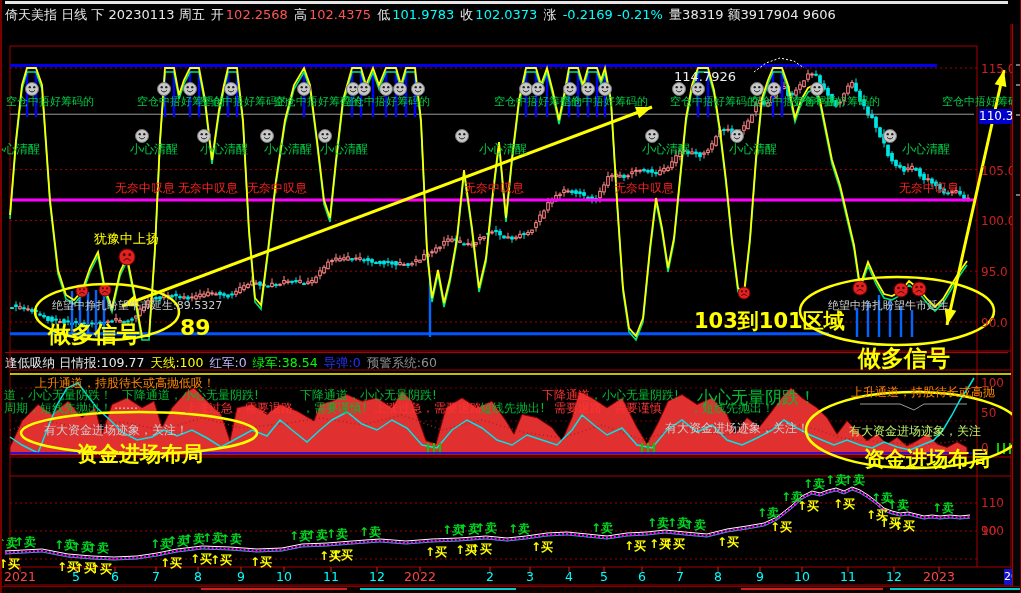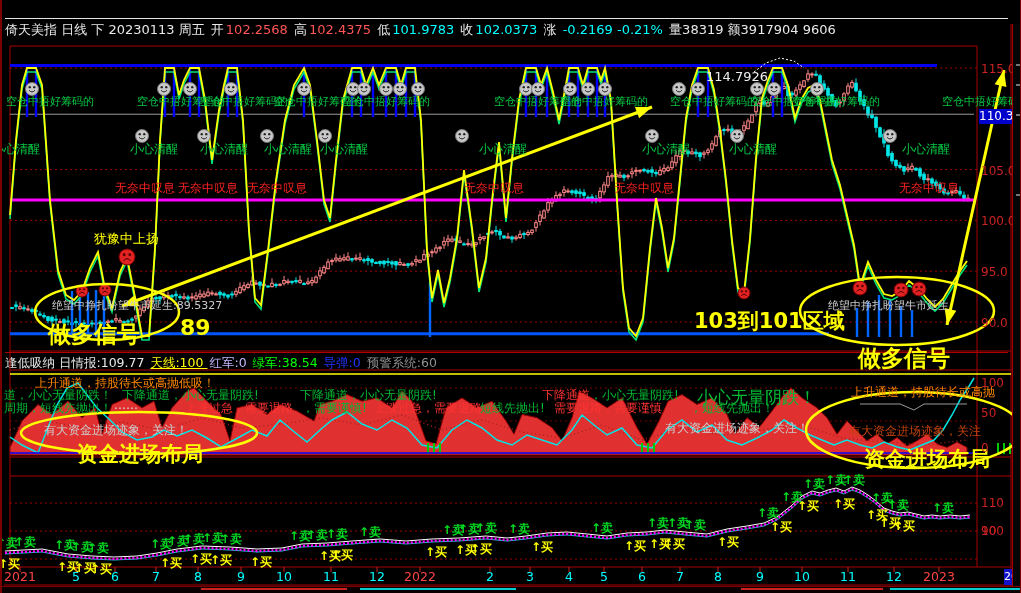--- a/index.html
+++ b/index.html
@@ -1,20 +1,20 @@
 <!DOCTYPE html>
 <html><head>
 <meta charset="utf-8">
 <style>
   html,body{margin:0;padding:0;background:#222;}
   .page{position:relative;width:1021px;height:593px;background:#000;overflow:hidden;
         font-family:"DejaVu Sans","Liberation Sans",sans-serif;border-left:2px solid #7a0000;border-right:1px solid #7a0000;box-sizing:border-box;}
   .bar{position:absolute;left:3px;right:12px;white-space:nowrap;overflow:hidden;font-size:13px;}
   .bar span{margin-right:2px;}
-  #quote-bar{top:18px;height:22px;line-height:22px;border-top:1px solid #e5e5e5;}
+  #quote-bar{top:1px;height:22px;line-height:22px;border-top:3px solid #e5e5e5;}
   #kline-bar{top:24px;height:21px;line-height:21px;border-bottom:1px solid #bb0000;}
   #wangyue-bar{top:352px;height:19px;line-height:19px;font-size:12.5px;border-top:1px solid #aa0000;}
   #maimai-bar{top:458px;height:19px;line-height:19px;font-size:12.5px;border-top:1px solid #aa0000;}
   #chart-svg{position:absolute;left:0;top:0;pointer-events:none;}
   .ann{position:absolute;white-space:nowrap;line-height:1.05;pointer-events:none;}
   .axis-lab{position:absolute;white-space:nowrap;pointer-events:none;font-size:12px;color:#cc2222;}
   .xlab{position:absolute;transform:translateX(-50%);font-size:12.5px;white-space:nowrap;pointer-events:none;}
   #date-box{position:absolute;left:1002px;top:569px;width:19px;height:16px;background:#1313cc;color:#fff;
             font-size:11px;line-height:16px;overflow:hidden;}
   #price-box{position:absolute;left:977px;top:109px;width:33px;height:15px;background:#0000cc;color:#fff;
@@ -26,21 +26,21 @@
   #right-strip{position:absolute;left:1010px;top:24px;width:11px;height:562px;border-left:1px solid #aa0000;background:#050505;}
   .strip-mark{position:absolute;left:3px;width:5px;height:2px;background:#777;}
   #bottom-strip{position:absolute;left:0;top:586px;width:1021px;height:7px;background:#0a0000;border-top:1px solid #800000;}
   .bseg{position:absolute;top:1px;height:4px;border-top:2px solid;}
 </style>
 </head>
 <body>
 
 <div class="page">
   <div class="bar" id="quote-bar"><span style="color: rgb(232, 232, 232);">倚天美指 日线 下 20230113 周五 </span><span style="color: rgb(232, 232, 232);">开</span><span style="color: rgb(255, 85, 85);">102.2568 </span><span style="color: rgb(232, 232, 232);">高</span><span style="color: rgb(255, 85, 85);">102.4375 </span><span style="color: rgb(232, 232, 232);">低</span><span style="color: rgb(0, 255, 255);">101.9783 </span><span style="color: rgb(232, 232, 232);">收</span><span style="color: rgb(0, 255, 255);">102.0373 </span><span style="color: rgb(232, 232, 232);">涨 </span><span style="color: rgb(0, 255, 255);">-0.2169 -0.21% </span><span style="color: rgb(232, 232, 232);">量38319 额3917904 9606</span></div>
-  <div class="bar" id="wangyue-bar"><span style="color: rgb(232, 232, 232);">逢低吸纳 日情报:109.77 </span><span style="color: rgb(255, 255, 0); text-decoration: underline;">天线:100 </span><span style="color: #c4b5fd;">红军:0 </span><span style="color: rgb(0, 255, 0);">绿军:38.54 </span><span style="color: rgb(34, 51, 255); text-align: center;">导弹:0 </span><span style="color: rgb(144, 144, 144);">预警系统:60</span></div>
+  <div class="bar" id="wangyue-bar"><span style="color: rgb(232, 232, 232);">逢低吸纳 日情报:109.77 </span><span style="color: rgb(255, 255, 0);">天线:100 </span><span style="color: #c4b5fd;">红军:0 </span><span style="color: rgb(0, 255, 0);">绿军:38.54 </span><span style="color: rgb(34, 51, 255); text-align: center;">导弹:0 </span><span style="color: rgb(144, 144, 144);">预警系统:60</span></div>
 
   <div class="plot" id="main-plot"></div>
   <div class="plot" id="middle-plot"></div>
   <div class="plot" id="bottom-plot"></div>
 
   <svg id="chart-svg" width="1021" height="593">
       <line x1="8" y1="46" x2="975" y2="46" stroke="#aa0000" stroke-width="1"></line>
       <line x1="8" y1="46" x2="8" y2="567" stroke="#aa0000" stroke-width="1"></line>
       <line x1="975" y1="46" x2="975" y2="567" stroke="#aa0000" stroke-width="1"></line>
       <line x1="1009" y1="24" x2="1009" y2="586" stroke="#aa0000" stroke-width="1"></line>
@@ -933,40 +933,40 @@
       <div class="ann" style="left: 462px; top: 182px; color: rgb(255, 34, 34); font-size: 12px;">无奈中叹息</div>
       <div class="ann" style="left: 612px; top: 182px; color: rgb(255, 34, 34); font-size: 12px;">无奈中叹息</div>
       <div class="ann" style="left: 897px; top: 182px; color: rgb(255, 34, 34); font-size: 12px;">无奈中叹息</div>
       <div class="ann" style="left: 92px; top: 232px; color: rgb(255, 255, 0); font-size: 13px;">犹豫中上扬</div>
       <div class="ann" style="left: 50px; top: 300px; color: rgb(204, 204, 204); font-size: 11px;">绝望中挣扎盼望牛市延生:89.5327</div>
       <div class="ann" style="left: 826px; top: 300px; color: rgb(204, 204, 204); font-size: 11px;">绝望中挣扎盼望牛市延生</div>
       <div class="ann" style="left: 46px; top: 322px; color: rgb(255, 255, 0); font-size: 23px; font-weight: bold;">做多信号</div>
       <div class="ann" style="left: 178px; top: 316px; color: rgb(255, 255, 0); font-size: 22px; font-weight: bold;">89</div>
       <div class="ann" style="left: 692px; top: 310px; color: rgb(255, 255, 0); font-size: 21px; font-weight: bold;">103到101区域</div>
       <div class="ann" style="left: 856px; top: 346px; color: rgb(255, 255, 0); font-size: 23px; font-weight: bold;">做多信号</div>
-      <div class="ann" style="left: 704px; top: 70px; color: rgb(238, 238, 238); font-size: 13px;">114.7926</div>
+      <div class="ann" style="left: 672px; top: 70px; color: rgb(238, 238, 238); font-size: 13px;">114.7926</div>
       <div class="ann" style="left: 33px; top: 377px; color: rgb(255, 136, 0); font-size: 12px;">上升通道，持股待长或高抛低吸！</div>
       <div class="ann" style="left: 849px; top: 386px; color: rgb(255, 136, 0); font-size: 12px;">上升通道，持股待长或高抛</div>
       <div class="ann" style="left: 2px; top: 389px; color: rgb(0, 187, 51); font-size: 12px;">道，小心无量阴跌！</div>
       <div class="ann" style="left: 120px; top: 389px; color: rgb(0, 187, 51); font-size: 12px;">下降通道，小心无量阴跌!</div>
       <div class="ann" style="left: 298px; top: 389px; color: rgb(0, 187, 51); font-size: 12px;">下降通道，小心无量阴跌!</div>
       <div class="ann" style="left: 540px; top: 389px; color: rgb(255, 51, 51); font-size: 12px;">下降通道</div>
       <div class="ann" style="left: 588px; top: 389px; color: rgb(0, 187, 51); font-size: 12px;">，小心无量阴跌!</div>
       <div class="ann" style="left: 695px; top: 389px; color: rgb(0, 187, 51); font-size: 17px;">小心无量阴跌！</div>
       <div class="ann" style="left: 2px; top: 402px; color: rgb(0, 187, 51); font-size: 12px;">周期，短线先抛出！</div>
       <div class="ann" style="left: 112px; top: 399px; color: rgb(221, 221, 221); font-size: 12px;">……</div>
       <div class="ann" style="left: 183px; top: 402px; color: rgb(255, 51, 51); font-size: 12px;">上涨过急，需要退路</div>
       <div class="ann" style="left: 300px; top: 402px; color: rgb(0, 187, 51); font-size: 12px;">，需要谨慎!</div>
       <div class="ann" style="left: 372px; top: 402px; color: rgb(255, 51, 51); font-size: 12px;">上涨过急，需要退路</div>
       <div class="ann" style="left: 478px; top: 402px; color: rgb(0, 187, 51); font-size: 12px;">短线先抛出!</div>
       <div class="ann" style="left: 552px; top: 402px; color: rgb(255, 51, 51); font-size: 12px;">需要退路，需要谨慎</div>
       <div class="ann" style="left: 688px; top: 402px; color: rgb(0, 187, 51); font-size: 12px;">，短线先抛出！</div>
       <div class="ann" style="left: 42px; top: 424px; color: rgb(204, 204, 204); font-size: 12px;">有大资金进场迹象，关注！</div>
       <div class="ann" style="left: 663px; top: 422px; color: rgb(204, 204, 204); font-size: 12px;">有大资金进场迹象，关注！</div>
-      <div class="ann" style="left: 847px; top: 425px; color: #c2410c; font-size: 12px;">有大资金进场迹象，关注</div>
+      <div class="ann" style="left: 847px; top: 425px; color: #bef264; font-size: 12px;">有大资金进场迹象，关注</div>
       <div class="ann" style="left: 75px; top: 443px; color: rgb(255, 255, 0); font-size: 21px; font-weight: bold;">资金进场布局</div>
       <div class="ann" style="left: 862px; top: 448px; color: rgb(255, 255, 0); font-size: 21px; font-weight: bold;">资金进场布局</div>
     </div>
   <div id="axis-layer">
       <div class="axis-lab" style="left: 979px; top: 62px;">115.0</div>
       <div class="axis-lab" style="left: 979px; top: 164px;">105.0</div>
       <div class="axis-lab" style="left: 979px; top: 214px;">100.0</div>
       <div class="axis-lab" style="left: 979px; top: 265px;">95.0</div>
       <div class="axis-lab" style="left: 979px; top: 316px;">90.0</div>
       <div class="axis-lab" style="left: 979px; top: 376px;">100</div>

